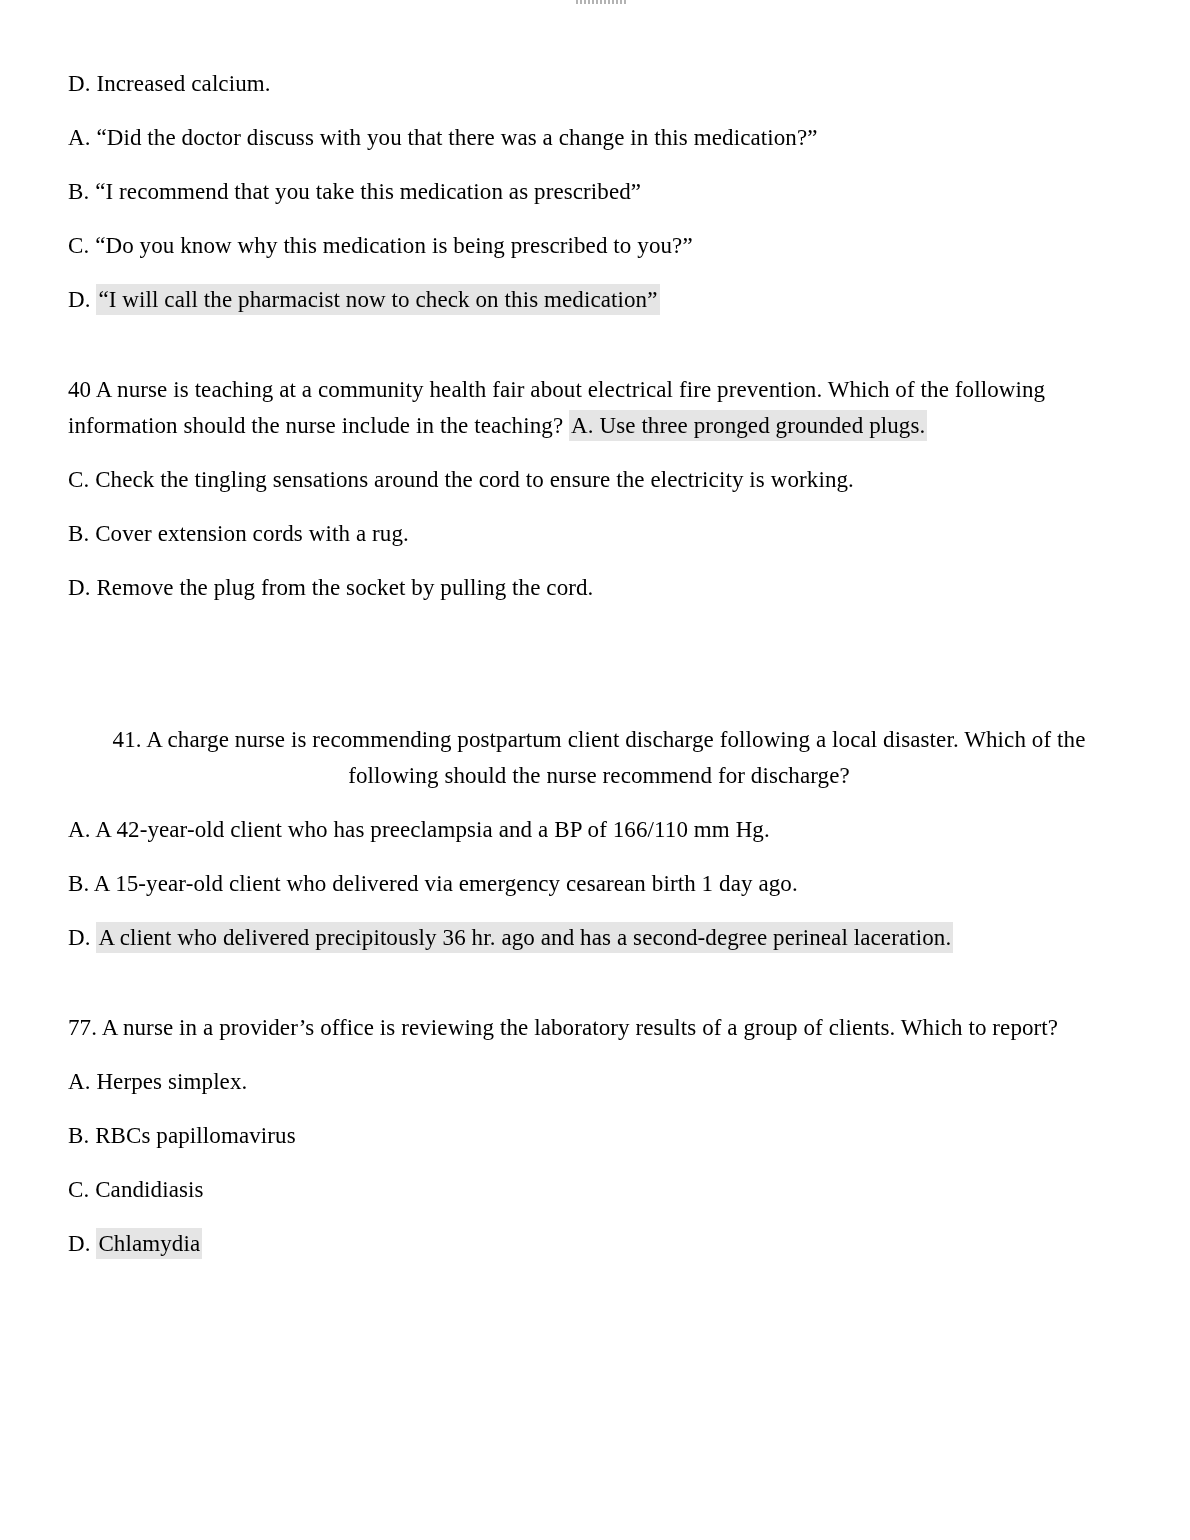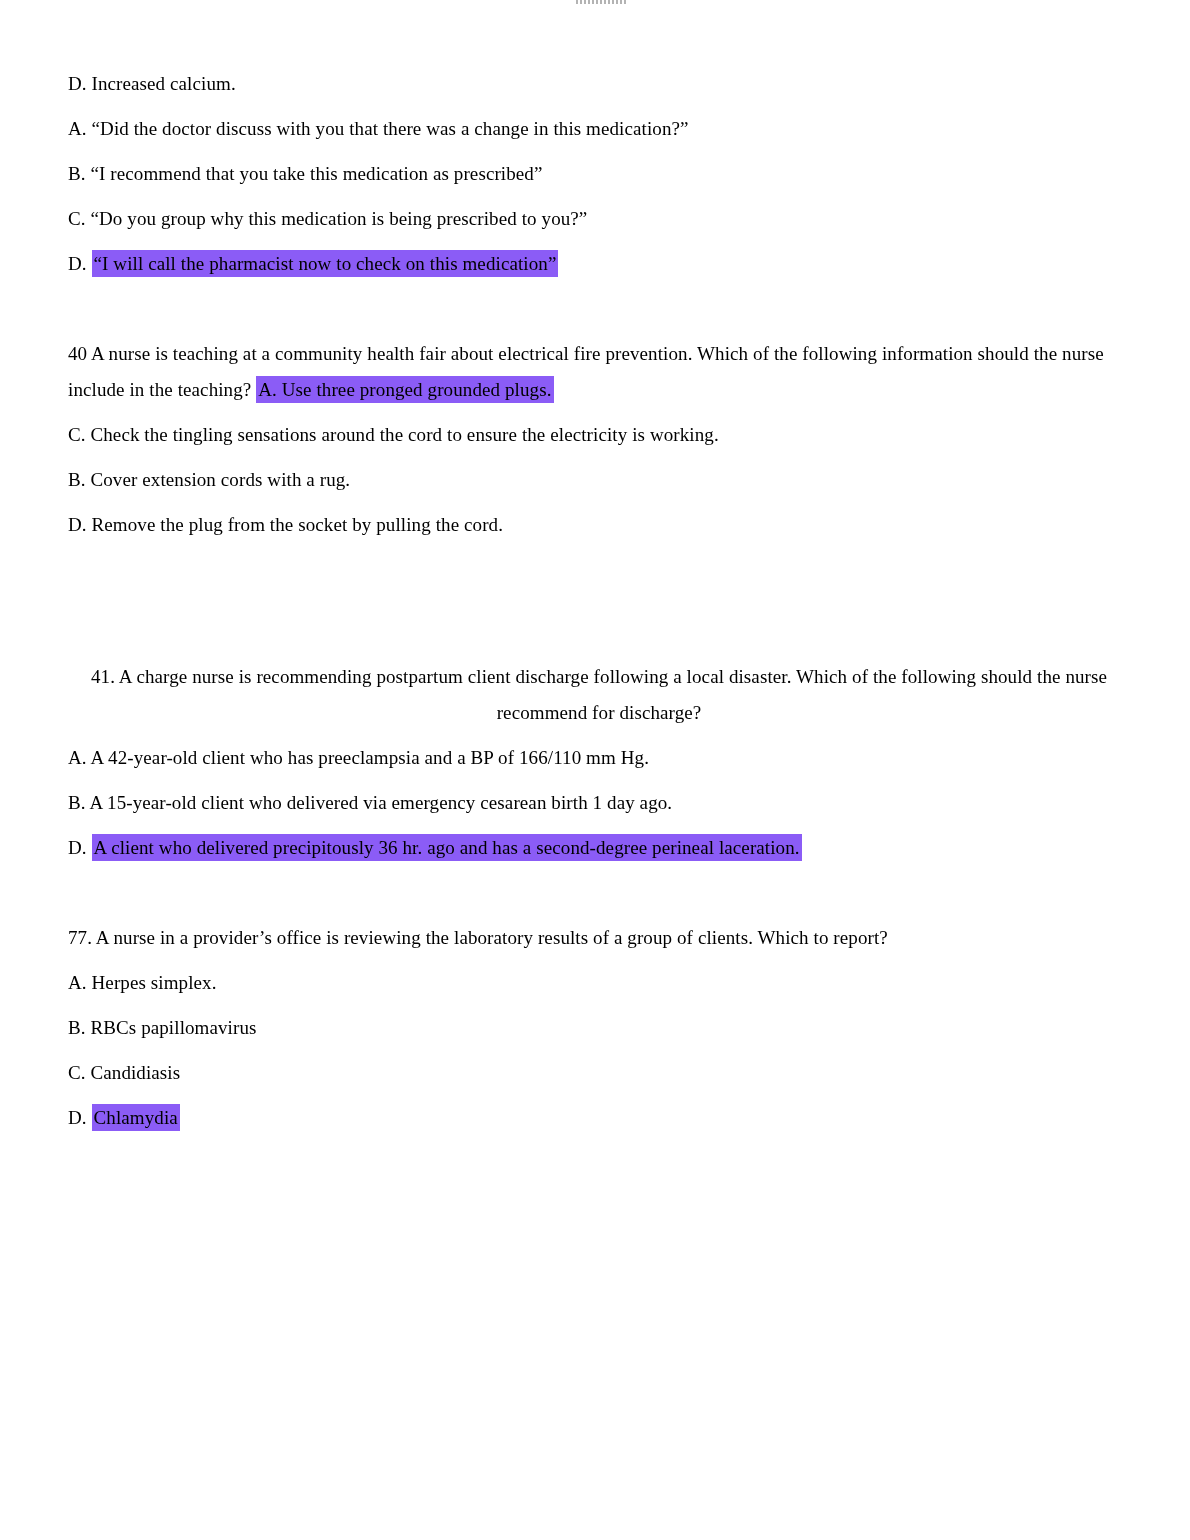--- a/index.html
+++ b/index.html
@@ -9,57 +9,57 @@
   }
   .page {
     position: relative;
     width: 1190px;
     height: 1540px;
     box-sizing: border-box;
     padding: 66px 60px 0 68px;
     background: #ffffff;
     overflow: hidden;
     font-family: "Liberation Serif", "DejaVu Serif", serif;
-    font-size: 19px;
+    font-size: 23px;
     line-height: 36px;
     color: #000000;
   }
   
   .top-artifact {
     position: absolute;
     top: 0;
     left: 576px;
     width: 50px;
     height: 4px;
     background: repeating-linear-gradient(90deg, #9a9a9a 0 2px, rgba(255,255,255,0) 2px 4px);
     opacity: 0.75;
   }
   .block {
     margin: 0;
     letter-spacing: 0.1px;
   }
   .block.question { margin-top: 54px; }
-  .block.option   { margin-top: 9px; }
+  .block.option   { margin-top: 18px; }
   .block.first    { margin-top: 0; }
   .block.big-gap  { margin-top: 116px; text-align: center; }
   .hl {
-    background: #8b5cf6;
+    background: #e5e5e5;
     padding: 3px 2px;
   }
 </style>
 </head>
 <body>
 
 <div class="page">
   <div class="top-artifact"></div>
   <div id="doc-content">
       <p class="block option first"><span>D. Increased calcium.</span></p>
       <p class="block option"><span>A. “Did the doctor discuss with you that there was a change in this medication?”</span></p>
       <p class="block option"><span>B. “I recommend that you take this medication as prescribed”</span></p>
-      <p class="block option"><span>C. “Do you group why this medication is being prescribed to you?”</span></p>
+      <p class="block option"><span>C. “Do you know why this medication is being prescribed to you?”</span></p>
       <p class="block option"><span>D. </span><span class="hl">“I will call the pharmacist now to check on this medication”</span></p>
       <p class="block question"><span>40 A nurse is teaching at a community health fair about electrical fire prevention. Which of the following information should the nurse include in the teaching? </span><span class="hl">A. Use three pronged grounded plugs.</span></p>
       <p class="block option"><span>C. Check the tingling sensations around the cord to ensure the electricity is working.</span></p>
       <p class="block option"><span>B. Cover extension cords with a rug.</span></p>
       <p class="block option"><span>D. Remove the plug from the socket by pulling the cord.</span></p>
       <p class="block question big-gap"><span>41. A charge nurse is recommending postpartum client discharge following a local disaster. Which of the following should the nurse recommend for discharge?</span></p>
       <p class="block option"><span>A. A 42-year-old client who has preeclampsia and a BP of 166/110 mm Hg.</span></p>
       <p class="block option"><span>B. A 15-year-old client who delivered via emergency cesarean birth 1 day ago.</span></p>
       <p class="block option"><span>D. </span><span class="hl">A client who delivered precipitously 36 hr. ago and has a second-degree perineal laceration.</span></p>
       <p class="block question"><span>77. A nurse in a provider’s office is reviewing the laboratory results of a group of clients. Which to report?</span></p>

